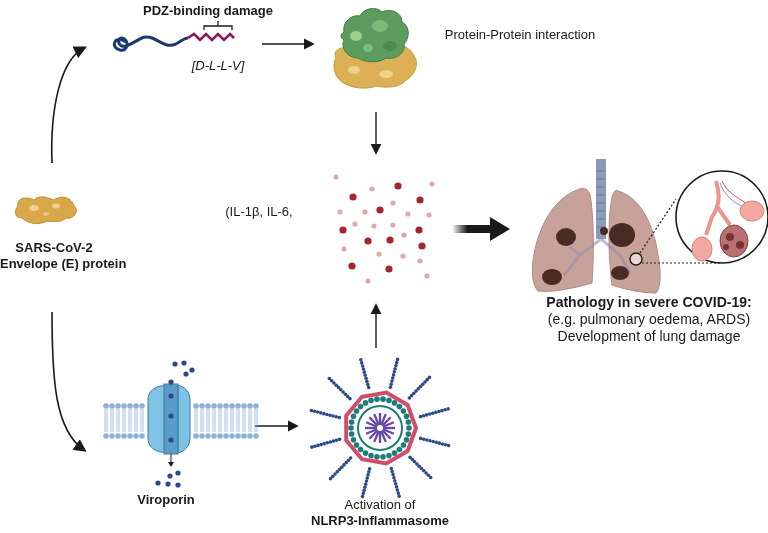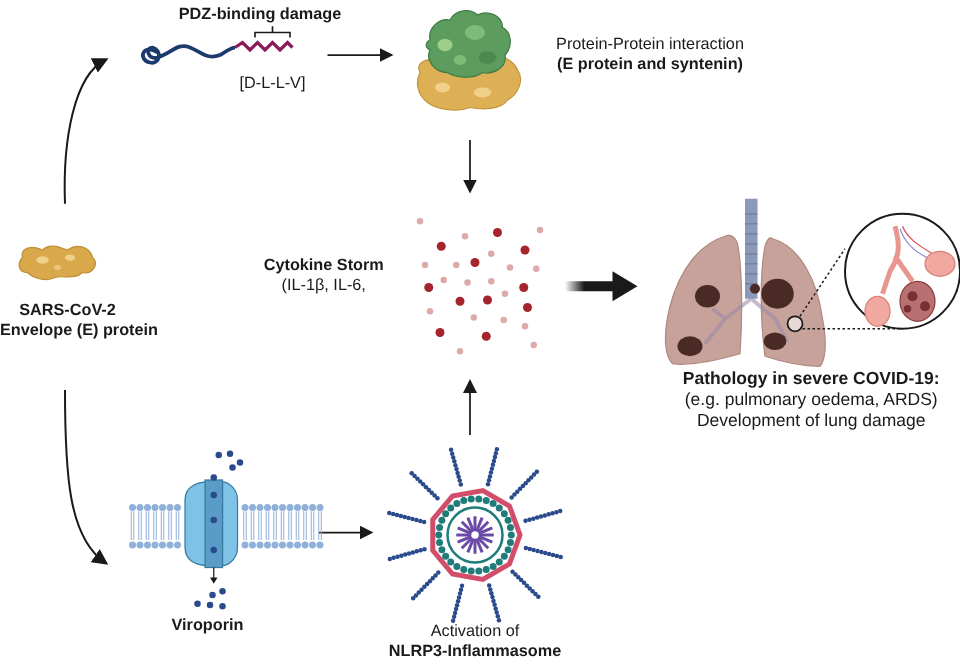--- a/index.html
+++ b/index.html
@@ -1,21 +1,21 @@
 <!DOCTYPE html>
 <html><head>
 <meta charset="utf-8">
 <style>
   html, body { margin:0; padding:0; background:#ffffff; }
   body { width:768px; height:533px; position:relative; overflow:hidden; font-family:"Liberation Sans", sans-serif; color:#1a1a1a; }
   .abs { position:absolute; }
   .txt { font-size:13px; line-height:16px; text-align:center; white-space:nowrap; }
   .bold { font-weight:bold; }
   svg.layer { position:absolute; left:0; top:0; }
-  .italic { }
+  .italic { font-style:italic; }
 </style>
 </head>
 <body>
 
 <svg class="layer" width="768" height="533">
   <defs>
     <marker id="ah" markerWidth="8" markerHeight="8" refX="6" refY="4" orient="auto">
       <path d="M0,0 L8,4 L0,8 Z" fill="#1a1a1a"></path>
     </marker>
     <linearGradient id="fadeUp" x1="0" y1="1" x2="0" y2="0">
@@ -70,25 +70,23 @@
   <ellipse cx="24" cy="68" rx="6" ry="4" fill="#f0d08a"></ellipse>
   <ellipse cx="56" cy="72" rx="7" ry="4" fill="#f0d08a"></ellipse>
   <path d="M14,30 C12,20 22,12 30,14 C34,6 46,4 52,10 C60,6 72,10 72,20 C80,24 80,36 74,42 C76,52 64,58 56,56 C48,62 34,60 28,56 C18,56 10,46 14,38 C10,36 10,32 14,30 Z" fill="#5c9c5e" stroke="#3f7c44" stroke-width="1"></path>
   <ellipse cx="26" cy="34" rx="6" ry="5" fill="#9ecf8a"></ellipse>
   <ellipse cx="50" cy="24" rx="8" ry="6" fill="#7fbb78"></ellipse>
   <ellipse cx="60" cy="44" rx="7" ry="5" fill="#4a8a50"></ellipse>
   <ellipse cx="38" cy="46" rx="5" ry="4" fill="#7fbb78"></ellipse>
 </svg>
 <div class="abs txt" style="left:420px;top:27px;width:200px;font-size:13px">
   <div>Protein-Protein interaction</div>
-  <div class="bold">(E protein and syntenin)</div>
 </div>
 
 <div class="abs txt" style="left:196px;top:204px;width:126px">
-  <div class="bold">Cytokine Storm</div>
   <div>(IL-1β, IL-6,</div>
 </div>
 <svg class="abs" style="left:330px;top:160px" width="120" height="135" viewBox="0 0 120 135" id="cyto">
     <circle cx="6" cy="17" r="2.6" fill="#ddaaaa"></circle>
     <circle cx="42" cy="29" r="2.6" fill="#ddaaaa"></circle>
     <circle cx="102" cy="24" r="2.6" fill="#ddaaaa"></circle>
     <circle cx="63" cy="43" r="2.6" fill="#ddaaaa"></circle>
     <circle cx="10" cy="52" r="2.6" fill="#ddaaaa"></circle>
     <circle cx="35" cy="52" r="2.6" fill="#ddaaaa"></circle>
     <circle cx="78" cy="54" r="2.6" fill="#ddaaaa"></circle>

